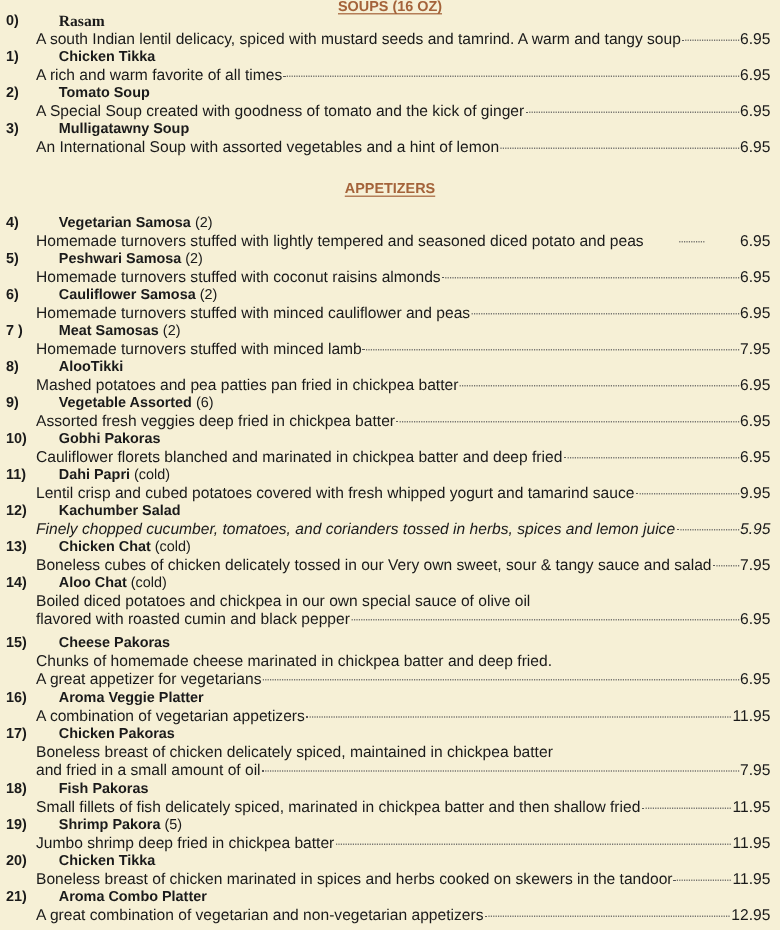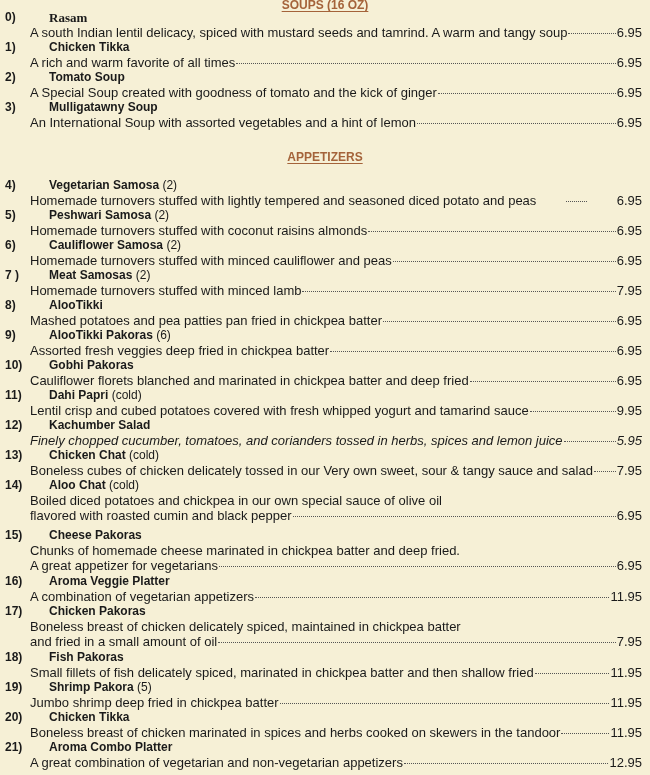--- a/index.html
+++ b/index.html
@@ -117,21 +117,21 @@
       <span class="num" style="top: 0px;">8)</span>
       <span class="name" style="top: 0px;"><b>AlooTikki</b><span></span></span>
       <div class="desc-line" style="top: 15px;">
         <span class="desc-text">Mashed potatoes and pea patties pan fried in chickpea batter</span>
         <span class="dots"></span>
         <span class="price">6.95</span>
       </div>
     </div>
     <div class="item" style="top: 328px;">
       <span class="num" style="top: 0px;">9)</span>
-      <span class="name" style="top: 0px;"><b>AlooTikki Pakoras</b><span> (6)</span></span>
+      <span class="name" style="top: 0px;"><b>Vegetable Assorted</b><span> (6)</span></span>
       <div class="desc-line" style="top: 15px;">
         <span class="desc-text">Assorted fresh veggies deep fried in chickpea batter</span>
         <span class="dots"></span>
         <span class="price">6.95</span>
       </div>
     </div>
     <div class="item" style="top: 358px;">
       <span class="num" style="top: 0px;">10)</span>
       <span class="name" style="top: 0px;"><b>Gobhi Pakoras</b><span></span></span>
       <div class="desc-line" style="top: 15px;">

